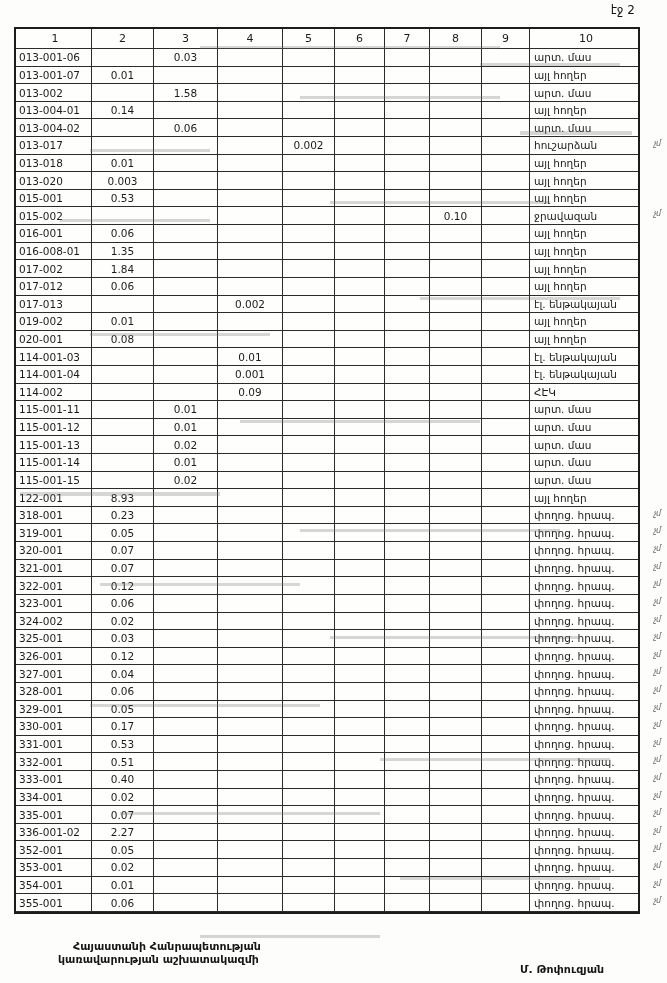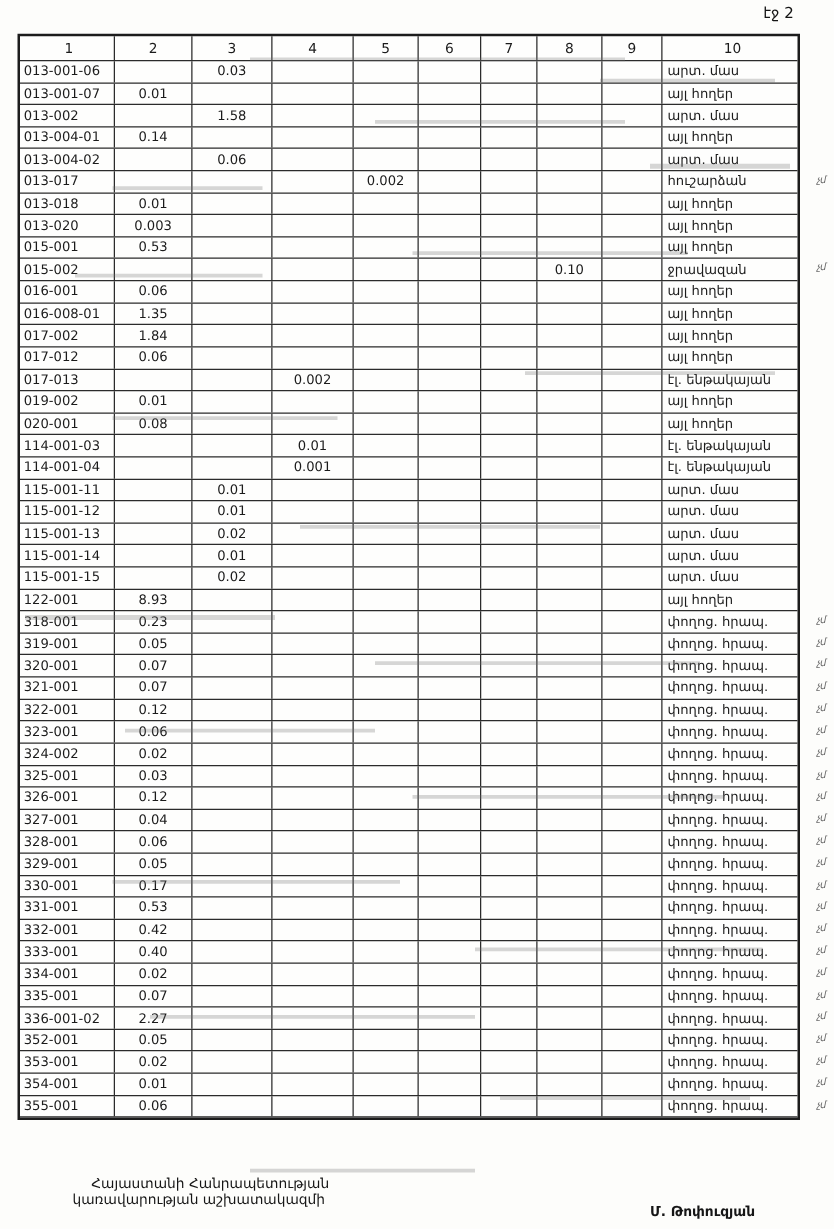--- a/index.html
+++ b/index.html
@@ -30,21 +30,21 @@
   }
   .c1{width:76px;}.c2{width:62px;}.c3{width:64px;}.c4{width:65px;}
   .c5{width:52px;}.c6{width:50px;}.c7{width:45px;}.c8{width:52px;}
   .c9{width:48px;}.c10{width:108px;border-right:none;}
   .cell.code{justify-content:flex-start;padding-left:3px;}
   .cell.label{justify-content:flex-start;padding-left:4px;}
   .mark{
     position:absolute;right:-22px;top:2px;font-size:8px;color:#6d6d6d;
     font-style:italic;letter-spacing:-1px;
   }
-  .footer-line{position:absolute;font-size:11px;font-weight:normal;color:#161616;}
+  .footer-line{position:absolute;font-size:11px;font-weight:bold;color:#161616;}
   #fl0{left:73px;top:940px;}
   #fl1{left:58px;top:953px;}
   #fl2{left:57px;top:1002px;margin-left:48px;}
   .signature{position:absolute;left:520px;top:963px;font-size:11px;font-weight:bold;color:#161616;}
   .smudge{position:absolute;background:rgba(110,110,110,0.28);pointer-events:none;}
 </style>
 </head>
 <body>
 
 <div class="page-label">էջ 2</div>
@@ -287,20 +287,32 @@
         <div class="cell c3"></div>
         <div class="cell c4">0.001</div>
         <div class="cell c5"></div>
         <div class="cell c6"></div>
         <div class="cell c7"></div>
         <div class="cell c8"></div>
         <div class="cell c9"></div>
         <div class="cell c10 label">էլ. ենթակայան</div>
       </div>
       <div class="row">
+        <div class="cell c1 code">114-002</div>
+        <div class="cell c2"></div>
+        <div class="cell c3"></div>
+        <div class="cell c4">0.09</div>
+        <div class="cell c5"></div>
+        <div class="cell c6"></div>
+        <div class="cell c7"></div>
+        <div class="cell c8"></div>
+        <div class="cell c9"></div>
+        <div class="cell c10 label">ՀԷԿ</div>
+      </div>
+      <div class="row">
         <div class="cell c1 code">115-001-11</div>
         <div class="cell c2"></div>
         <div class="cell c3">0.01</div>
         <div class="cell c4"></div>
         <div class="cell c5"></div>
         <div class="cell c6"></div>
         <div class="cell c7"></div>
         <div class="cell c8"></div>
         <div class="cell c9"></div>
         <div class="cell c10 label">արտ. մաս</div>
@@ -542,21 +554,21 @@
         <div class="cell c5"></div>
         <div class="cell c6"></div>
         <div class="cell c7"></div>
         <div class="cell c8"></div>
         <div class="cell c9"></div>
         <div class="cell c10 label">փողոց. հրապ.</div>
         <span class="mark">չմ</span>
       </div>
       <div class="row">
         <div class="cell c1 code">332-001</div>
-        <div class="cell c2">0.42</div>
+        <div class="cell c2">0.51</div>
         <div class="cell c3"></div>
         <div class="cell c4"></div>
         <div class="cell c5"></div>
         <div class="cell c6"></div>
         <div class="cell c7"></div>
         <div class="cell c8"></div>
         <div class="cell c9"></div>
         <div class="cell c10 label">փողոց. հրապ.</div>
         <span class="mark">չմ</span>
       </div>

